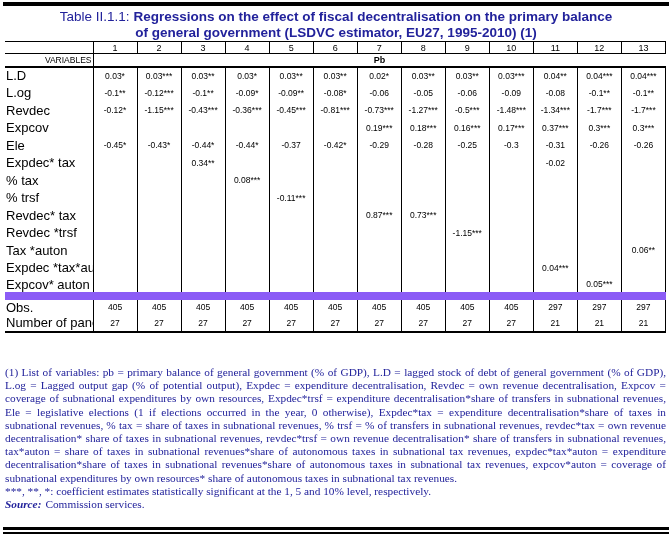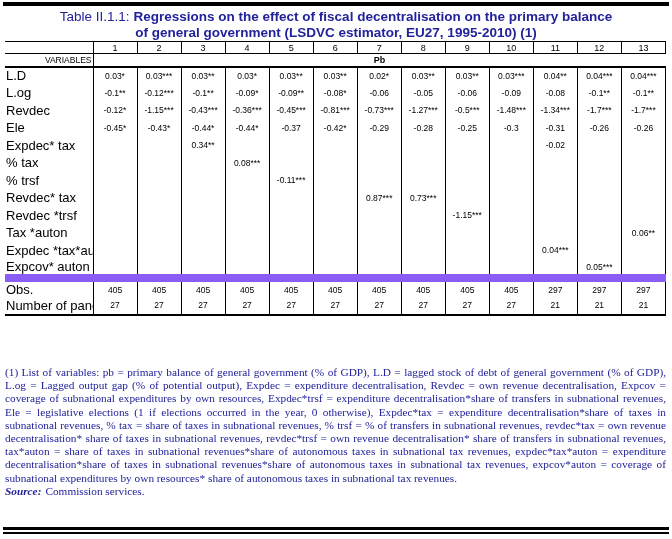--- a/index.html
+++ b/index.html
@@ -146,20 +146,36 @@
         <td class="val">-0.81***</td>
         <td class="val">-0.73***</td>
         <td class="val">-1.27***</td>
         <td class="val">-0.5***</td>
         <td class="val">-1.48***</td>
         <td class="val">-1.34***</td>
         <td class="val">-1.7***</td>
         <td class="val">-1.7***</td>
       </tr>
       <tr>
+        <td class="lbl">Expcov</td>
+        <td class="val"></td>
+        <td class="val"></td>
+        <td class="val"></td>
+        <td class="val"></td>
+        <td class="val"></td>
+        <td class="val"></td>
+        <td class="val">0.19***</td>
+        <td class="val">0.18***</td>
+        <td class="val">0.16***</td>
+        <td class="val">0.17***</td>
+        <td class="val">0.37***</td>
+        <td class="val">0.3***</td>
+        <td class="val">0.3***</td>
+      </tr>
+      <tr>
         <td class="lbl">Ele</td>
         <td class="val">-0.45*</td>
         <td class="val">-0.43*</td>
         <td class="val">-0.44*</td>
         <td class="val">-0.44*</td>
         <td class="val">-0.37</td>
         <td class="val">-0.42*</td>
         <td class="val">-0.29</td>
         <td class="val">-0.28</td>
         <td class="val">-0.25</td>
@@ -328,19 +344,20 @@
         <td class="val">27</td>
         <td class="val">21</td>
         <td class="val">21</td>
         <td class="val">21</td>
       </tr>
     </tfoot>
 </table>
 
 <div class="footnote">
   <div class="note-text">(1) List of variables: pb = primary balance of general government (% of GDP), L.D = lagged stock of debt of general government (% of GDP), L.og = Lagged output gap (% of potential output), Expdec = expenditure decentralisation, Revdec = own revenue decentralisation, Expcov = coverage of subnational expenditures by own resources, Expdec*trsf = expenditure decentralisation*share of transfers in subnational revenues, Ele = legislative elections (1 if elections occurred in the year, 0 otherwise), Expdec*tax = expenditure decentralisation*share of taxes in subnational revenues, % tax = share of taxes in subnational revenues, % trsf = % of transfers in subnational revenues, revdec*tax = own revenue decentralisation* share of taxes in subnational revenues, revdec*trsf = own revenue decentralisation* share of transfers in subnational revenues, tax*auton = share of taxes in subnational revenues*share of autonomous taxes in subnational tax revenues, expdec*tax*auton = expenditure decentralisation*share of taxes in subnational revenues*share of autonomous taxes in subnational tax revenues, expcov*auton = coverage of subnational expenditures by own resources* share of autonomous taxes in subnational tax revenues.</div>
+  <div class="sig-note">***, **, *: coefficient estimates statistically significant at the 1, 5 and 10% level, respectively.</div>
   <div class="source-line">
     <span class="source-label">Source:</span><span>Commission services.</span>
   </div>
 </div>
 
 <div class="bottom-rule-1"></div>
 <div class="bottom-rule-2"></div>
 
 </body></html>

